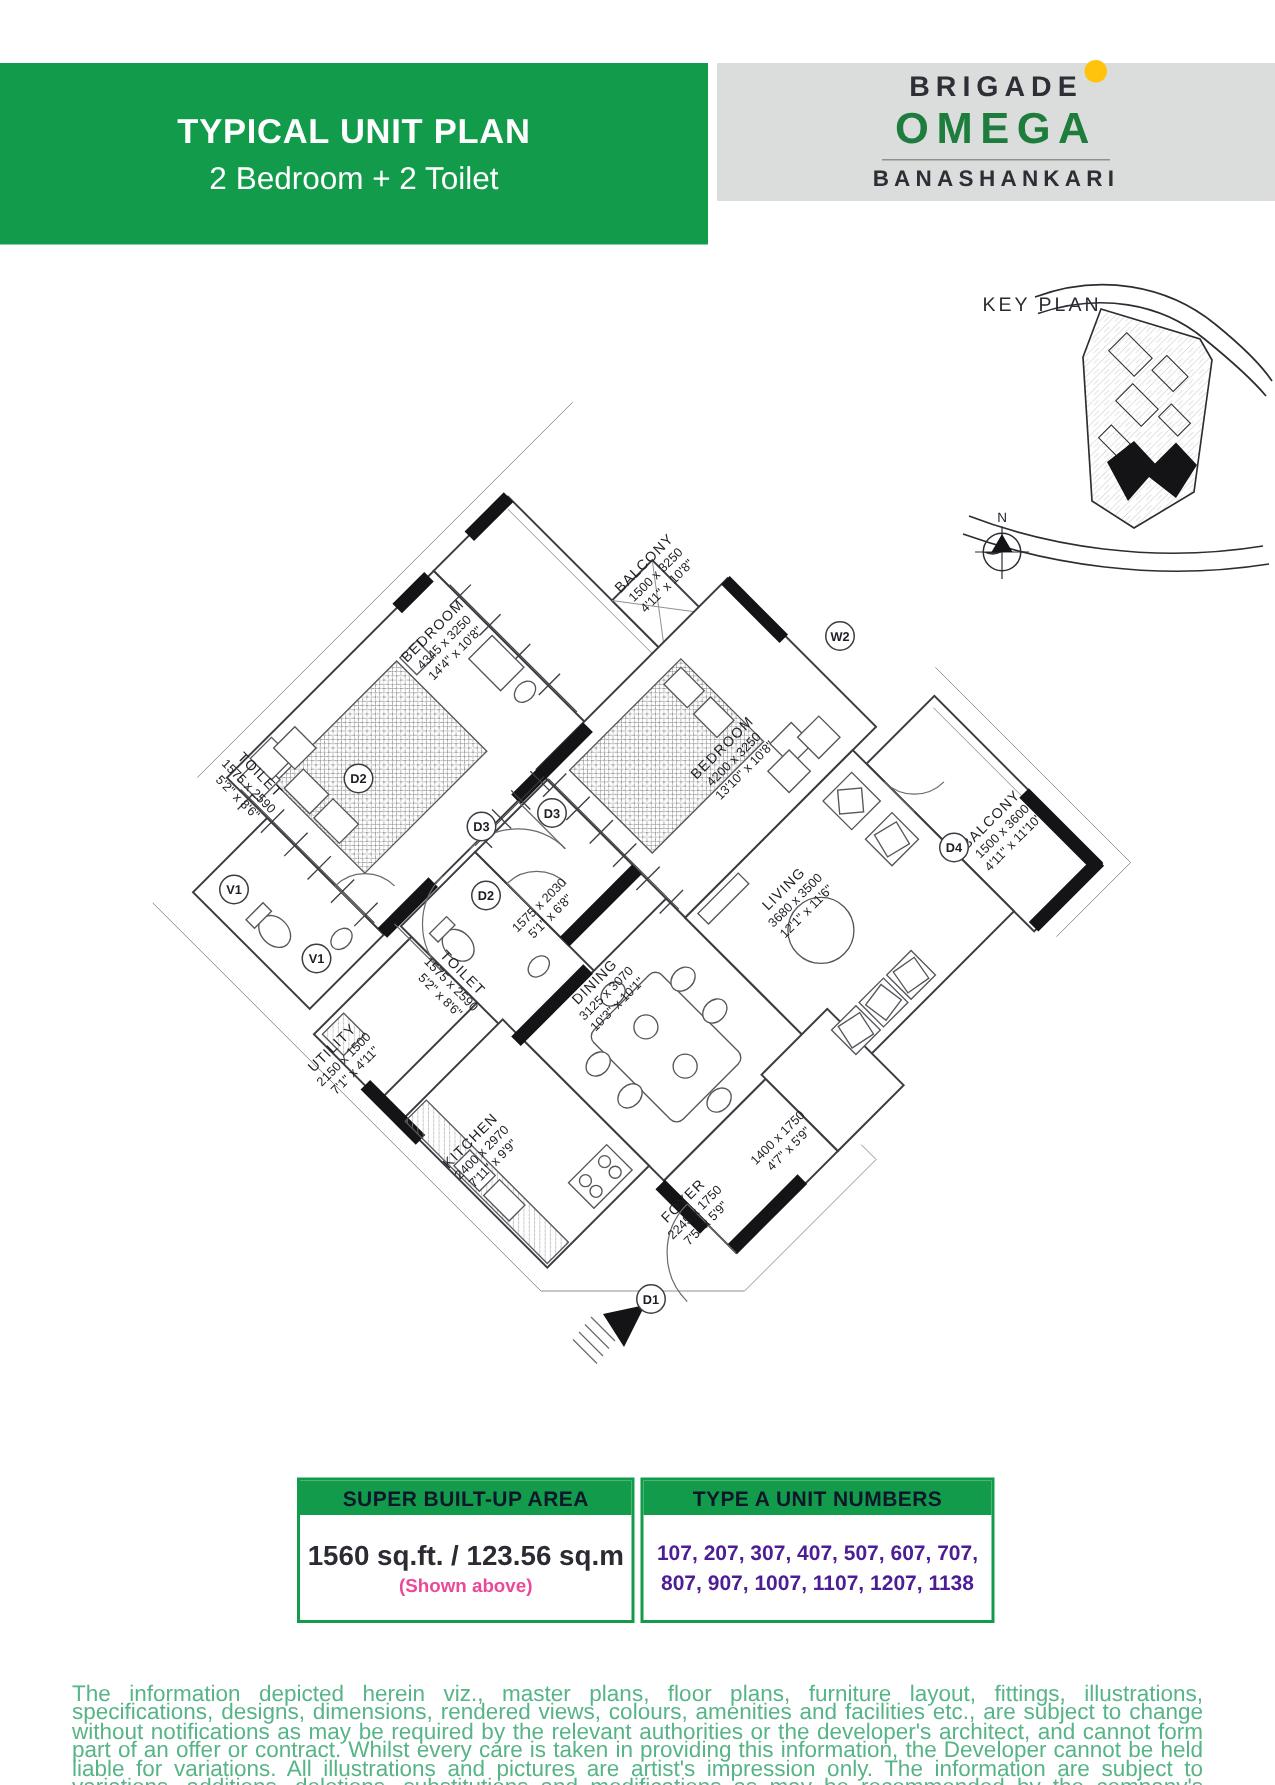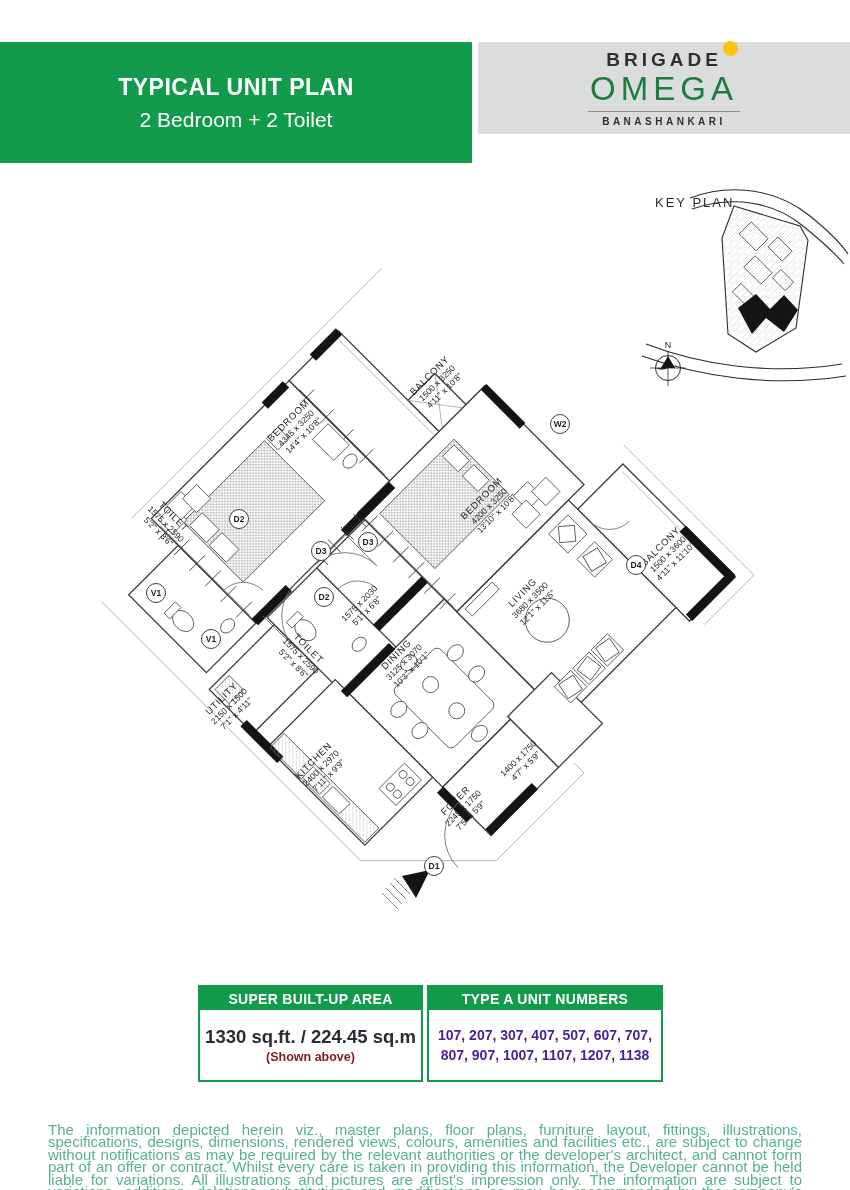--- a/index.html
+++ b/index.html
@@ -16,36 +16,36 @@
           display:flex;flex-direction:column;justify-content:center;align-items:center;
           box-sizing:border-box;}
   .banner .title{color:#fff;font-size:23px;font-weight:bold;letter-spacing:.5px;}
   .banner .subtitle{color:#ffffff;font-size:21px;font-weight:400;margin-top:7px;}
 
   
   .brand{left:478px;top:42px;width:372px;height:92px;background:var(--gray);
          display:flex;flex-direction:column;justify-content:center;align-items:center;}
   .brand .name{position:relative;font-size:19px;font-weight:bold;letter-spacing:4px;color:var(--ink);}
   .brand .dot{position:absolute;top:-8px;right:-16px;width:15px;height:15px;border-radius:50%;background:var(--dot);}
-  .brand .project{font-size:33px;font-weight:normal;letter-spacing:5px;color:var(--logo-green);margin-top:1px;line-height:1.05;}
+  .brand .project{font-size:29px;font-weight:bold;letter-spacing:5px;color:var(--logo-green);margin-top:1px;line-height:1.05;}
   .brand .divider{width:152px;height:1px;background:#909090;margin:4px 0 4px 0;}
-  .brand .location{font-size:10px;font-weight:bold;letter-spacing:3.5px;color:var(--ink);}
+  .brand .location{font-size:15px;font-weight:bold;letter-spacing:3.5px;color:var(--ink);}
 
   
   .keyplan-label{left:655px;top:195px;font-size:13px;letter-spacing:2px;color:#2b2b33;}
 
   
   .tbl{top:985px;height:97px;border:2px solid var(--green);box-sizing:border-box;background:#fff;}
-  .tbl .hd{height:23px;background:var(--green);color:#ffffff;font-size:14px;font-weight:bold;
+  .tbl .hd{height:23px;background:var(--green);color:#0f172a;font-size:14px;font-weight:bold;
            display:flex;align-items:center;justify-content:center;letter-spacing:.3px;}
   .tbl-area{left:198px;width:225px;}
   .tbl-units{left:427px;width:236px;}
   .tbl .bd{display:flex;flex-direction:column;align-items:center;justify-content:center;height:70px;}
   .area-value{font-size:18.5px;font-weight:bold;color:#2b2b33;}
-  .area-note{font-size:12.5px;color:#7f1d1d;margin-top:2px;font-weight:bold;}
+  .area-note{font-size:12.5px;color:#ec4899;margin-top:2px;font-weight:bold;}
   .units-line{font-size:14px;font-weight:bold;color:#4c1d95;line-height:20px;}
 
   
   .disclaimer{left:48px;top:1099px;width:754px;font-size:15px;line-height:12.4px;
               color:var(--disc);text-align:justify;margin-top:25px;}
 
   
   .wall{fill:#fff;stroke:#3c3c43;stroke-width:1.3px;}
   .blk{fill:#141417;stroke:none;}
   .thin{fill:none;stroke:#8a8a8a;stroke-width:.6px;}
@@ -314,21 +314,21 @@
       <g>
         <circle cx="131" cy="389" r="9.5" class="tagc"></circle>
         <text x="131" y="392" class="tagt">V1</text>
       </g>
     </g>
 </svg>
 
 <div class="abs tbl tbl-area">
   <div class="hd">SUPER BUILT-UP AREA</div>
   <div class="bd">
-    <div class="area-value">1330 sq.ft. / 224.45 sq.m</div>
+    <div class="area-value">1560 sq.ft. / 123.56 sq.m</div>
     <div class="area-note">(Shown above)</div>
   </div>
 </div>
 <div class="abs tbl tbl-units">
   <div class="hd">TYPE A UNIT NUMBERS</div>
   <div class="bd">
     <div class="units-line">107, 207, 307, 407, 507, 607, 707,</div>
     <div class="units-line">807, 907, 1007, 1107, 1207, 1138</div>
   </div>
 </div>

